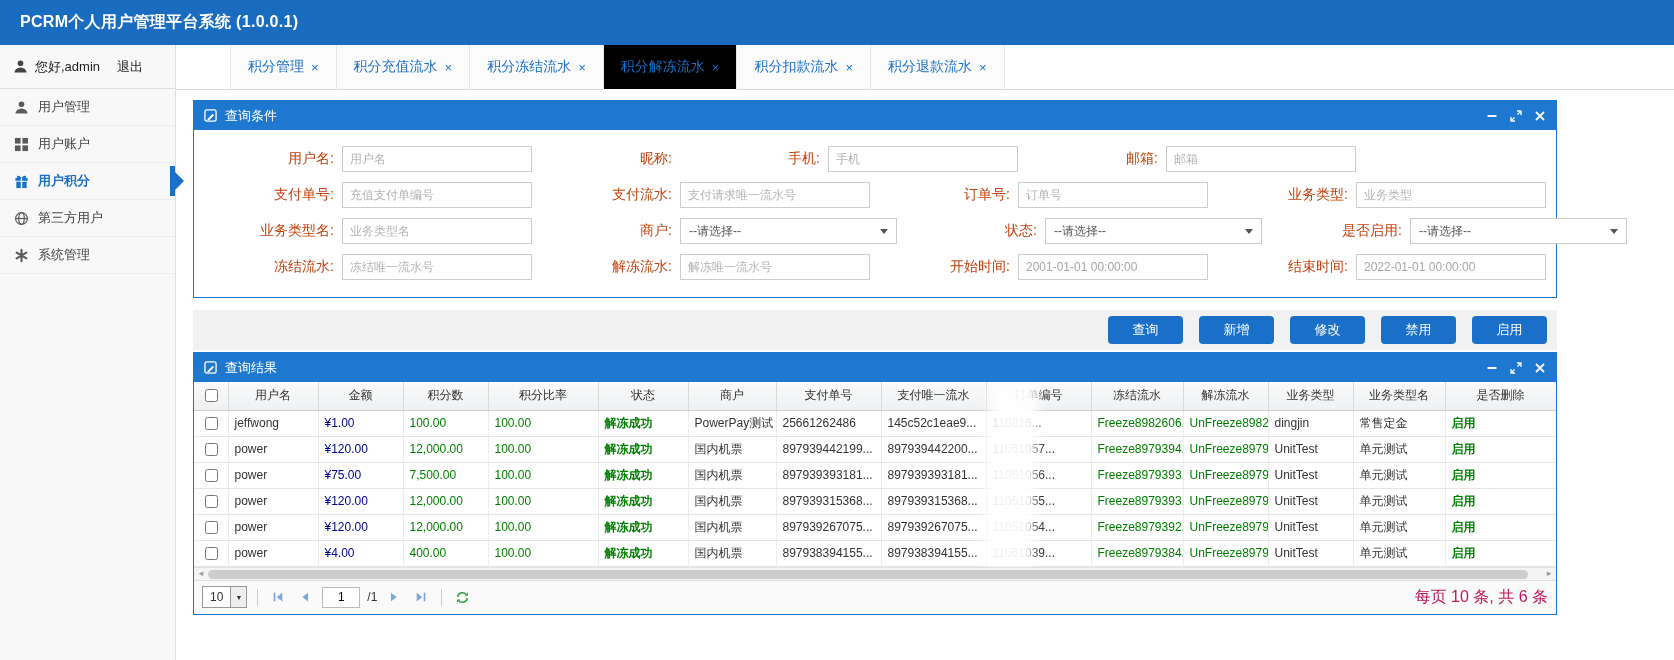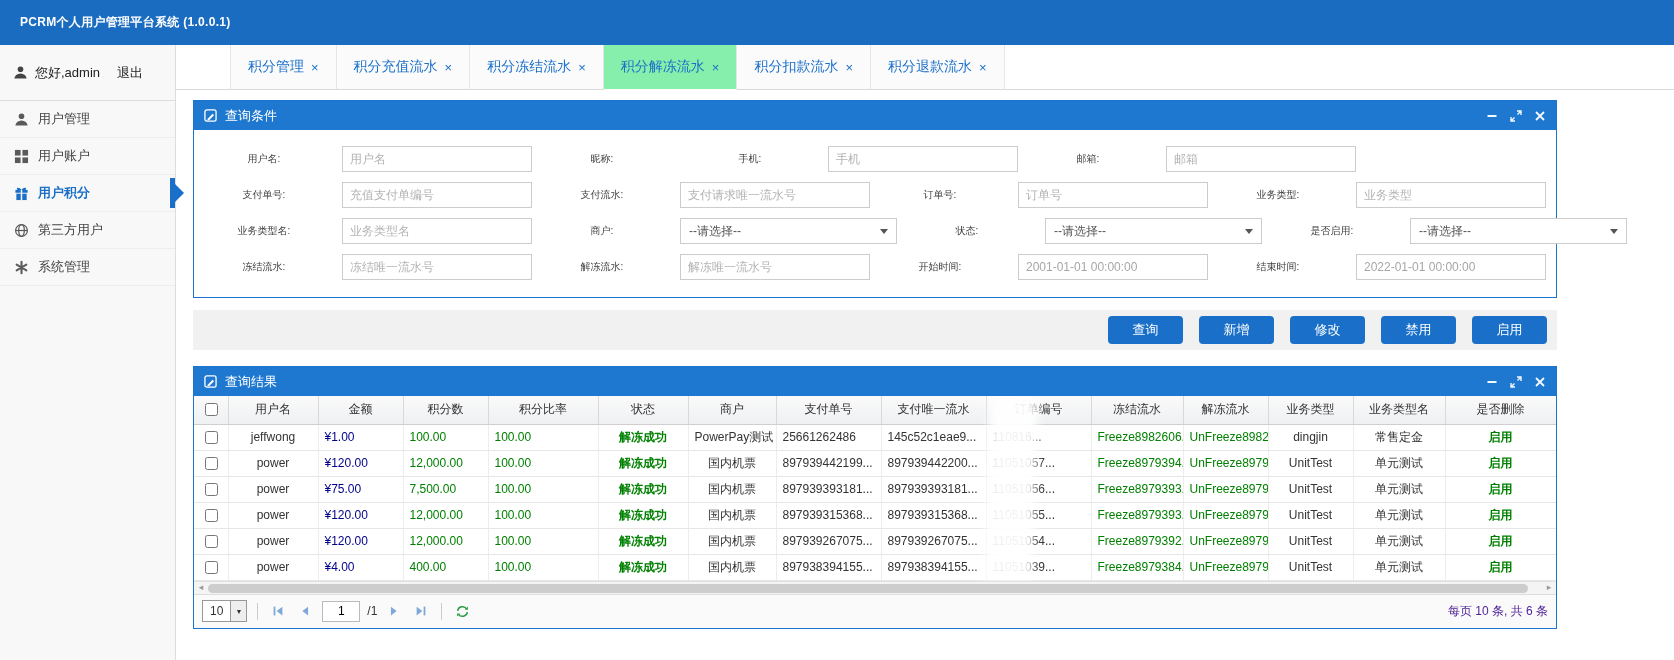--- a/index.html
+++ b/index.html
@@ -2,76 +2,76 @@
 <html style="--header_bg: #1a6cc0; --accent: #1a6fc9; --panel_header_bg: #1e78d0; --green: #008000; --money: #00008b;"><head>
 <meta charset="utf-8">
 <style>
   *{box-sizing:border-box}
   html,body{margin:0;padding:0}
   body{width:1674px;height:660px;font-family:"Liberation Sans","DejaVu Sans",sans-serif;font-size:12px;color:#333;background:#fff;overflow:hidden}
   .app{width:1674px;height:660px;position:relative;overflow:hidden}
 
   
   .topbar{height:45px;background:var(--header_bg,#1a6cc0);display:flex;align-items:center;padding:0 20px}
-  .app-title{color:#fff;font-size:12px;font-weight:bold;letter-spacing:.3px}
+  .app-title{color:#fff;font-size:16px;font-weight:bold;letter-spacing:.3px}
 
   .layout{display:flex;height:615px}
 
   
   .sidebar{width:176px;background:#f8f8f8;border-right:1px solid #ddd;position:relative;z-index:2}
-  .user-row{height:56px;display:flex;align-items:center;gap:7px;padding:0 13px;border-bottom:1px solid #ddd;font-size:13px;color:#222}
+  .user-row{height:44px;display:flex;align-items:center;gap:7px;padding:0 13px;border-bottom:1px solid #ddd;font-size:13px;color:#222}
   .greet-icon{display:flex;color:#444}
   .logout{margin-left:10px;color:#222;text-decoration:none;cursor:pointer}
   .side-item{height:37px;display:flex;align-items:center;gap:9px;padding:0 14px;border-bottom:1px solid #ededed;color:#444;font-size:13px;cursor:pointer;position:relative;background:#f8f8f8}
   .side-icon{display:flex;color:#5a5a5a}
   .side-item.active{color:var(--accent,#1a6fc9);font-weight:bold}
   .side-item.active .side-icon{color:var(--accent,#1a6fc9)}
   .side-item.active::before{content:"";position:absolute;right:0;top:3px;bottom:3px;width:5px;background:var(--accent,#1a6fc9)}
   .side-item.active::after{content:"";position:absolute;right:-9px;top:50%;transform:translateY(-50%);border:9px solid transparent;border-left:9px solid var(--accent,#1a6fc9);border-right:0}
 
   
   .main{flex:1;display:flex;flex-direction:column;background:#fff;min-width:0}
   .tabbar{height:45px;display:flex;align-items:stretch;padding-left:54px;border-bottom:1px solid #d9d9d9;background:#fff}
   .tab{display:flex;align-items:center;gap:7px;padding:0 17px;border-right:1px solid #e6e6e6;color:var(--accent,#1a6fc9);font-size:14px;cursor:pointer;background:#fbfbfb;margin-bottom:-1px;border-bottom:1px solid #d9d9d9}
   .tab:first-child{border-left:1px solid #e6e6e6}
-  .tab.active{background:#86efac;border-bottom-color:#fff}
+  .tab.active{background:#000000;border-bottom-color:#fff}
   .tab-close{font-size:13px;line-height:1;color:var(--accent,#1a6fc9)}
 
   .content{padding:10px 0 0 17px}
 
   
   .panel{width:1364px;border:1px solid #1b74cd;background:#fff}
   .panel-header{height:29px;background:var(--panel_header_bg,#1e78d0);color:#fff;display:flex;align-items:center;gap:8px;padding:0 10px;font-size:13px}
   .ph-title{font-weight:normal}
   .ph-icon{display:flex}
   .win-btns{margin-left:auto;display:flex;gap:12px;align-items:center}
   .win-btn{display:flex;cursor:pointer;opacity:.95}
 
   
   .panel-body{padding:11px 0 12px}
   .q-row{display:flex;align-items:center;height:36px}
   .field{display:flex;align-items:center}
-  .f-label{width:148px;text-align:center;padding-right:8px;color:#404040;font-size:10px}
+  .f-label{width:148px;text-align:right;padding-right:8px;color:#c2410c;font-size:14px}
   .f-input{width:190px;height:26px;border:1px solid #ccc;padding:0 7px;font-size:12px;color:#333;background:#fff;font-family:inherit}
   .f-input::placeholder{color:#b3b3b3}
   .f-date{color:#a6a6a6}
   .f-select{width:217px;height:26px;border:1px solid #ccc;background:#fff;display:inline-flex;align-items:center;justify-content:space-between;padding:0 8px;color:#555;cursor:pointer}
   .f-sel-arrow{width:0;height:0;border-left:4px solid transparent;border-right:4px solid transparent;border-top:5px solid #555}
 
   
   .toolbar{width:1364px;margin-top:12px;height:40px;display:flex;justify-content:flex-end;align-items:center;gap:16px;background:#f1f1f1;padding:0 10px}
   .btn{min-width:75px;height:28px;background:var(--accent,#1a6fc9);color:#fff;border:none;border-radius:4px;font-size:13px;cursor:pointer;font-family:inherit}
 
   
-  .results-p{margin-top:16px}
+  .results-p{margin-top:2px}
   .table-wrap{position:relative;width:1362px;overflow:hidden}
   table.grid{border-collapse:collapse;table-layout:fixed;width:1362px}
   .grid th{height:28px;background:linear-gradient(#fafafa,#eef0f2);border-right:1px solid #d9d9d9;border-bottom:1px solid #cfcfcf;font-weight:normal;color:#333;font-size:12px;padding:0 4px;overflow:hidden;white-space:nowrap;text-align:center}
   .grid td{height:26px;border-right:1px solid #ededed;border-bottom:1px solid #e6e6e6;padding:0 6px;font-size:12px;white-space:nowrap;overflow:hidden}
-  .grid td.a-c{text-align:center}
+  .grid td.a-c{}
   .grid td.a-l{text-align:left}
   .c-chk{text-align:center !important;padding:0 !important}
   .c-money{color:var(--money,#00008b)}
   .c-green{color:var(--green,#008000)}
   .c-status,.c-enable{color:var(--green,#008000);font-weight:bold}
   .censor{position:absolute;left:793px;top:0;width:48px;height:184px;background:rgba(255,255,255,.93);filter:blur(5px);transform:rotate(2deg);pointer-events:none}
 
   
   .hscroll{height:13px;background:#f4f4f4;border-top:1px solid #e2e2e2;position:relative;display:flex;align-items:center}
   .hs-arrow{width:14px;text-align:center;color:#999;font-size:9px;line-height:13px;cursor:pointer}
@@ -81,21 +81,21 @@
   
   .pager{height:34px;background:#fafafa;border-top:1px solid #ddd;display:flex;align-items:center;gap:7px;padding:14px 8px}
   .page-size{display:inline-flex;align-items:center;height:22px;border:1px solid #999;background:#fff;cursor:pointer}
   .ps-val{padding:0 7px;font-size:12px}
   .ps-arrow{width:16px;align-self:stretch;display:flex;align-items:center;justify-content:center;border-left:1px solid #999;background:#eee;font-size:7px;color:#333}
   .pg-sep{width:1px;height:17px;background:#ccc;margin:0 3px}
   .pg-btn{width:20px;height:20px;display:flex;align-items:center;justify-content:center;color:#7fa8d9;cursor:pointer}
   .pg-refresh{color:#2f9e44}
   .page-input{width:38px;height:21px;border:1px solid #bbb;text-align:center;font-size:12px;font-family:inherit}
   .pg-total{font-size:12px;color:#333}
-  .pg-summary{margin-left:auto;font-size:12px;color:#4c1d95}
+  .pg-summary{margin-left:auto;font-size:16px;color:#be185d}
 </style>
 </head>
 <body>
 
 <div class="app">
   <header class="topbar">
     <div class="app-title">PCRM个人用户管理平台系统 (1.0.0.1)</div>
   </header>
 
   <div class="layout">

